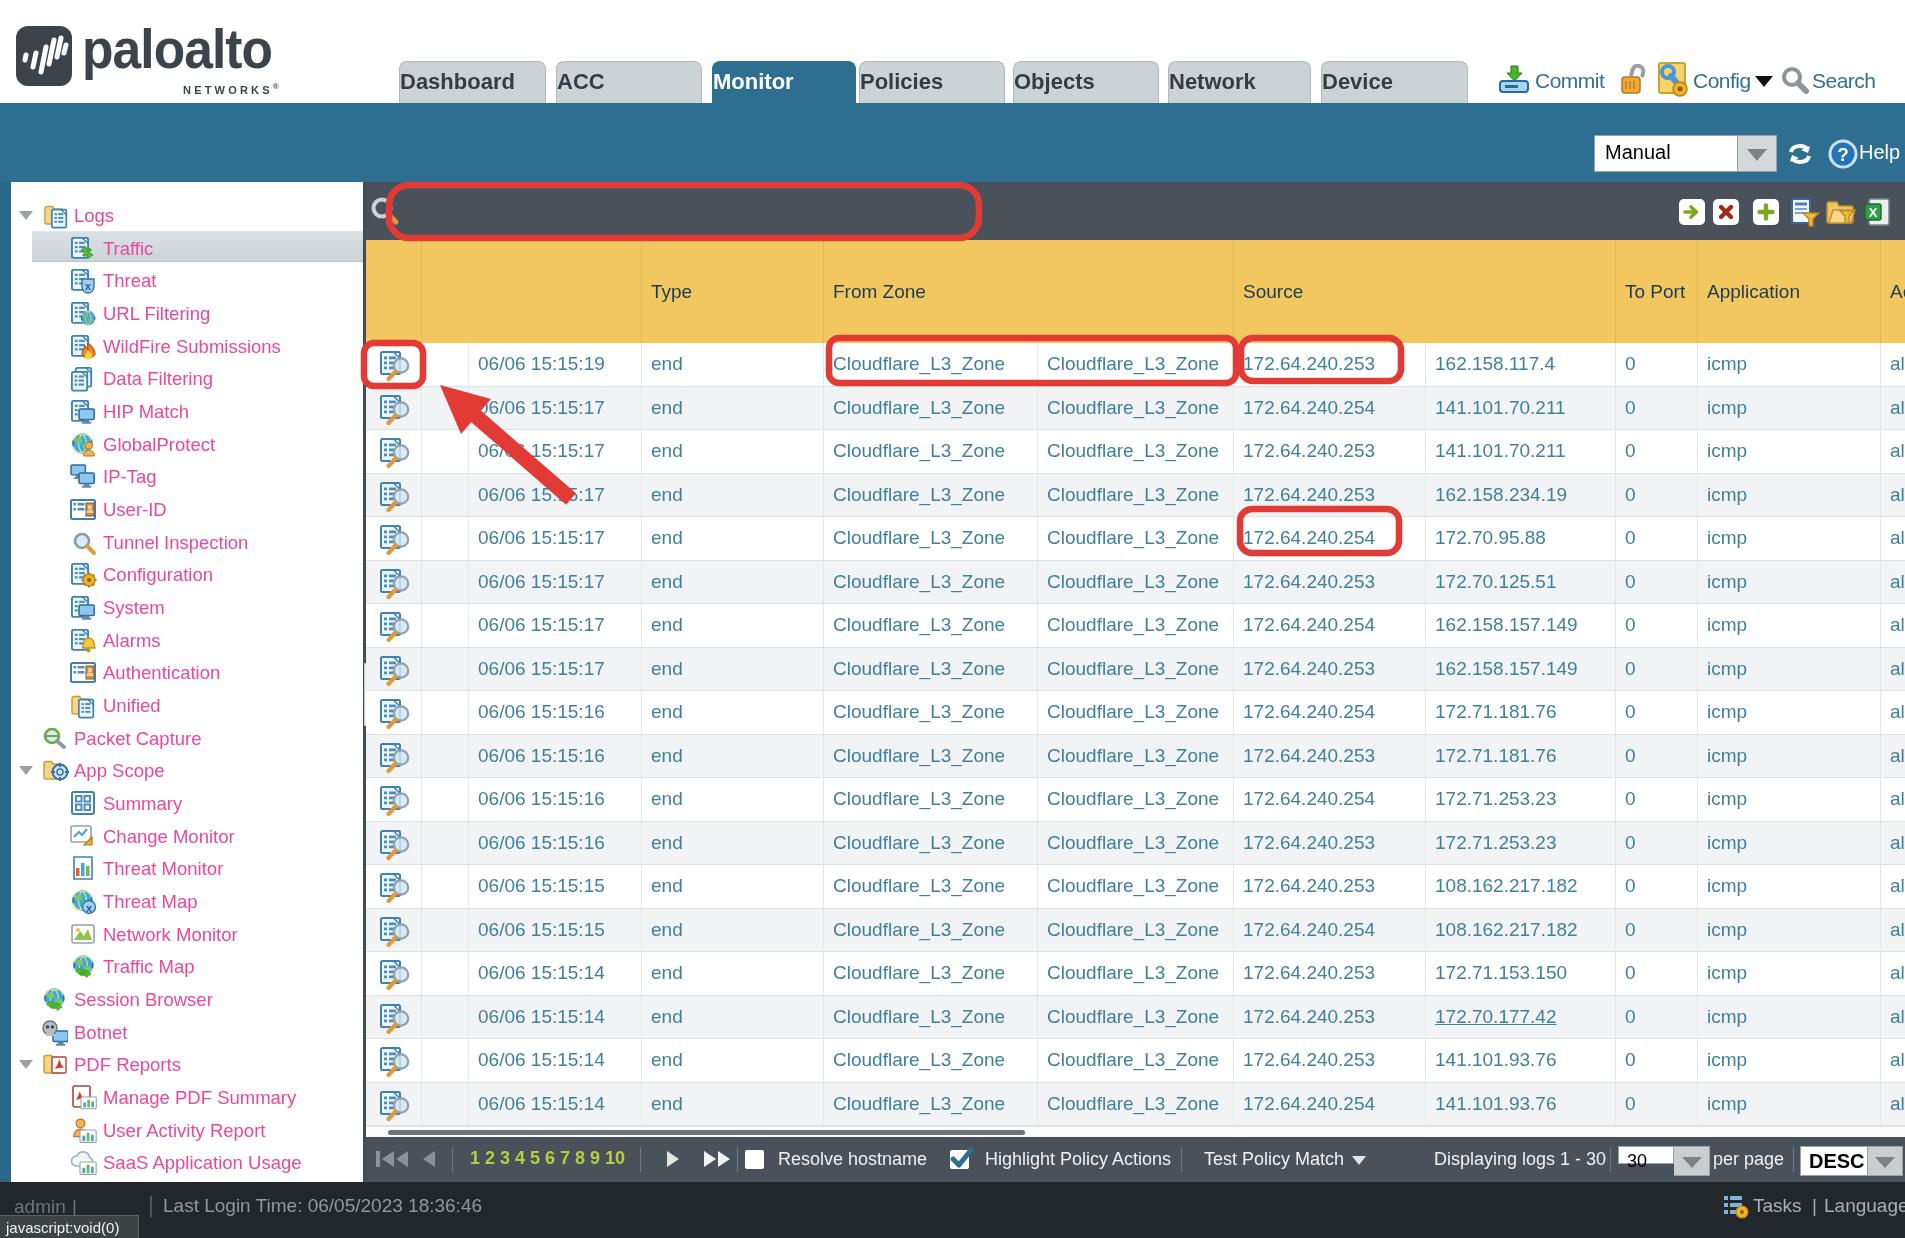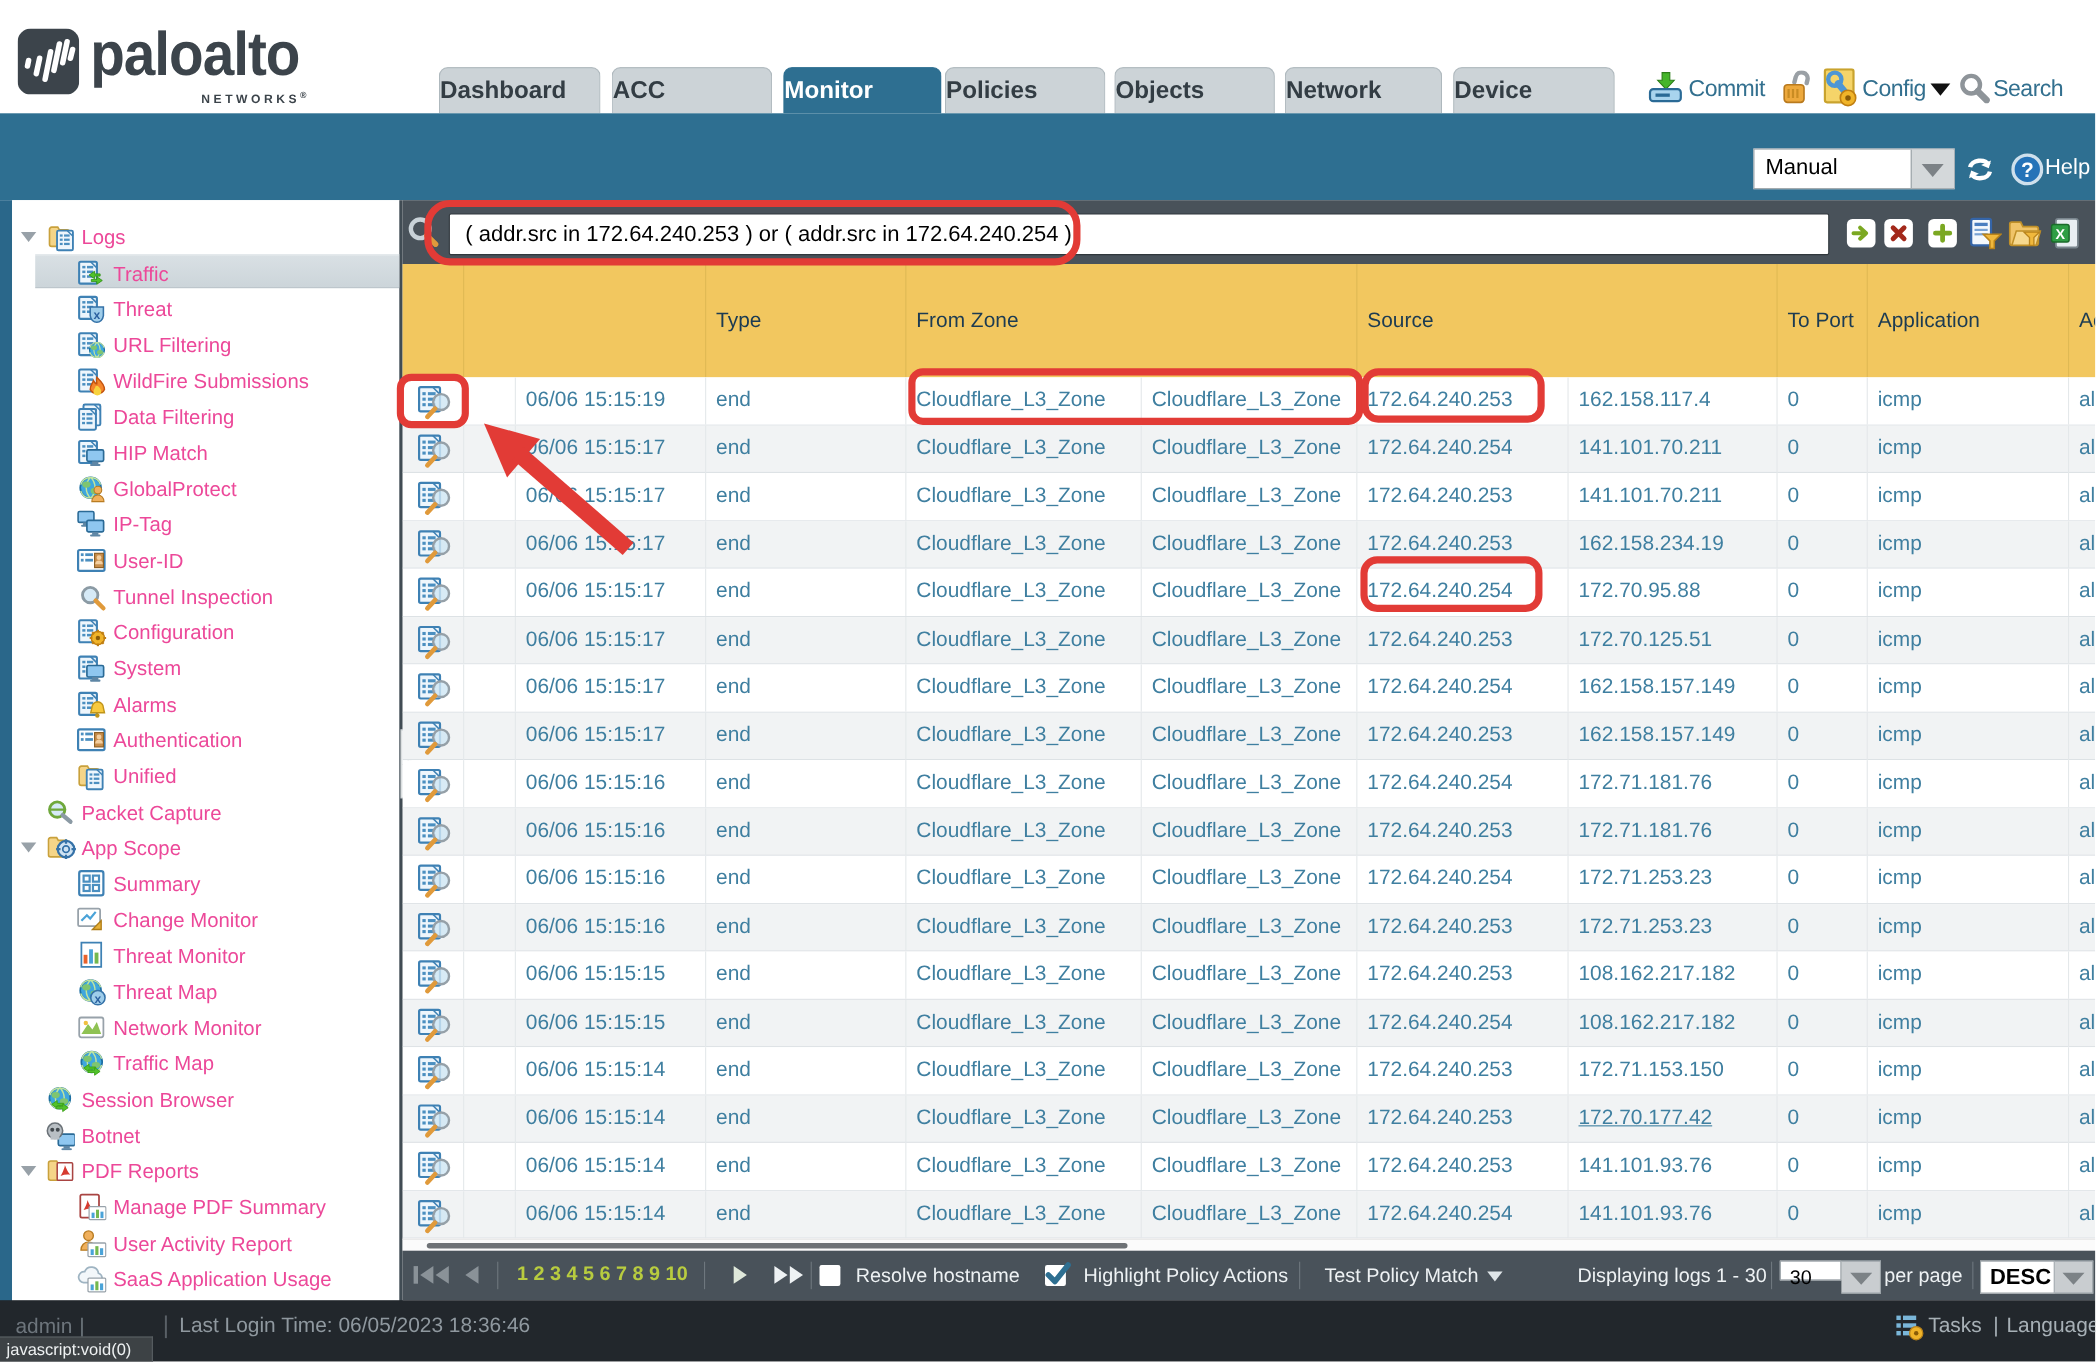--- a/index.html
+++ b/index.html
@@ -441,21 +441,20 @@
       </g>
     </svg>
 <div class="ti" style="left:103px;top:1152px">SaaS Application Usage</div>
 <div id="grip"></div>
 
 <div id="filterbar"></div>
 <svg class="abs" style="left:370px;top:196px" width="30" height="30" viewBox="0 0 30 30">
   <circle cx="12" cy="12" r="8.5" fill="none" stroke="#c9d2d8" stroke-width="4"></circle>
   <line x1="18" y1="18" x2="26" y2="26" stroke="#e09a3b" stroke-width="5" stroke-linecap="round"></line>
 </svg>
-<div id="qinput">( addr.src in 172.64.240.253 ) or ( addr.src in 172.64.240.254 )</div>
 <div class="fbtn" style="left:1679px"></div>
     <svg class="abs" style="left:1679px;top:199px" width="26" height="26" viewBox="0 0 26 26">
       <path d="M6 13 L16 13 M12 8 L17.5 13 L12 18" fill="none" stroke="#7ba822" stroke-width="3.6" stroke-linecap="round" stroke-linejoin="round"></path>
     </svg>
 <div class="fbtn" style="left:1713px"></div>
     <svg class="abs" style="left:1713px;top:199px" width="26" height="26" viewBox="0 0 26 26">
       <path d="M8 8 L18 18 M18 8 L8 18" fill="none" stroke="#a3291b" stroke-width="4.4" stroke-linecap="round"></path>
     </svg>
 <div class="fbtn" style="left:1753px"></div>
     <svg class="abs" style="left:1753px;top:199px" width="26" height="26" viewBox="0 0 26 26">

